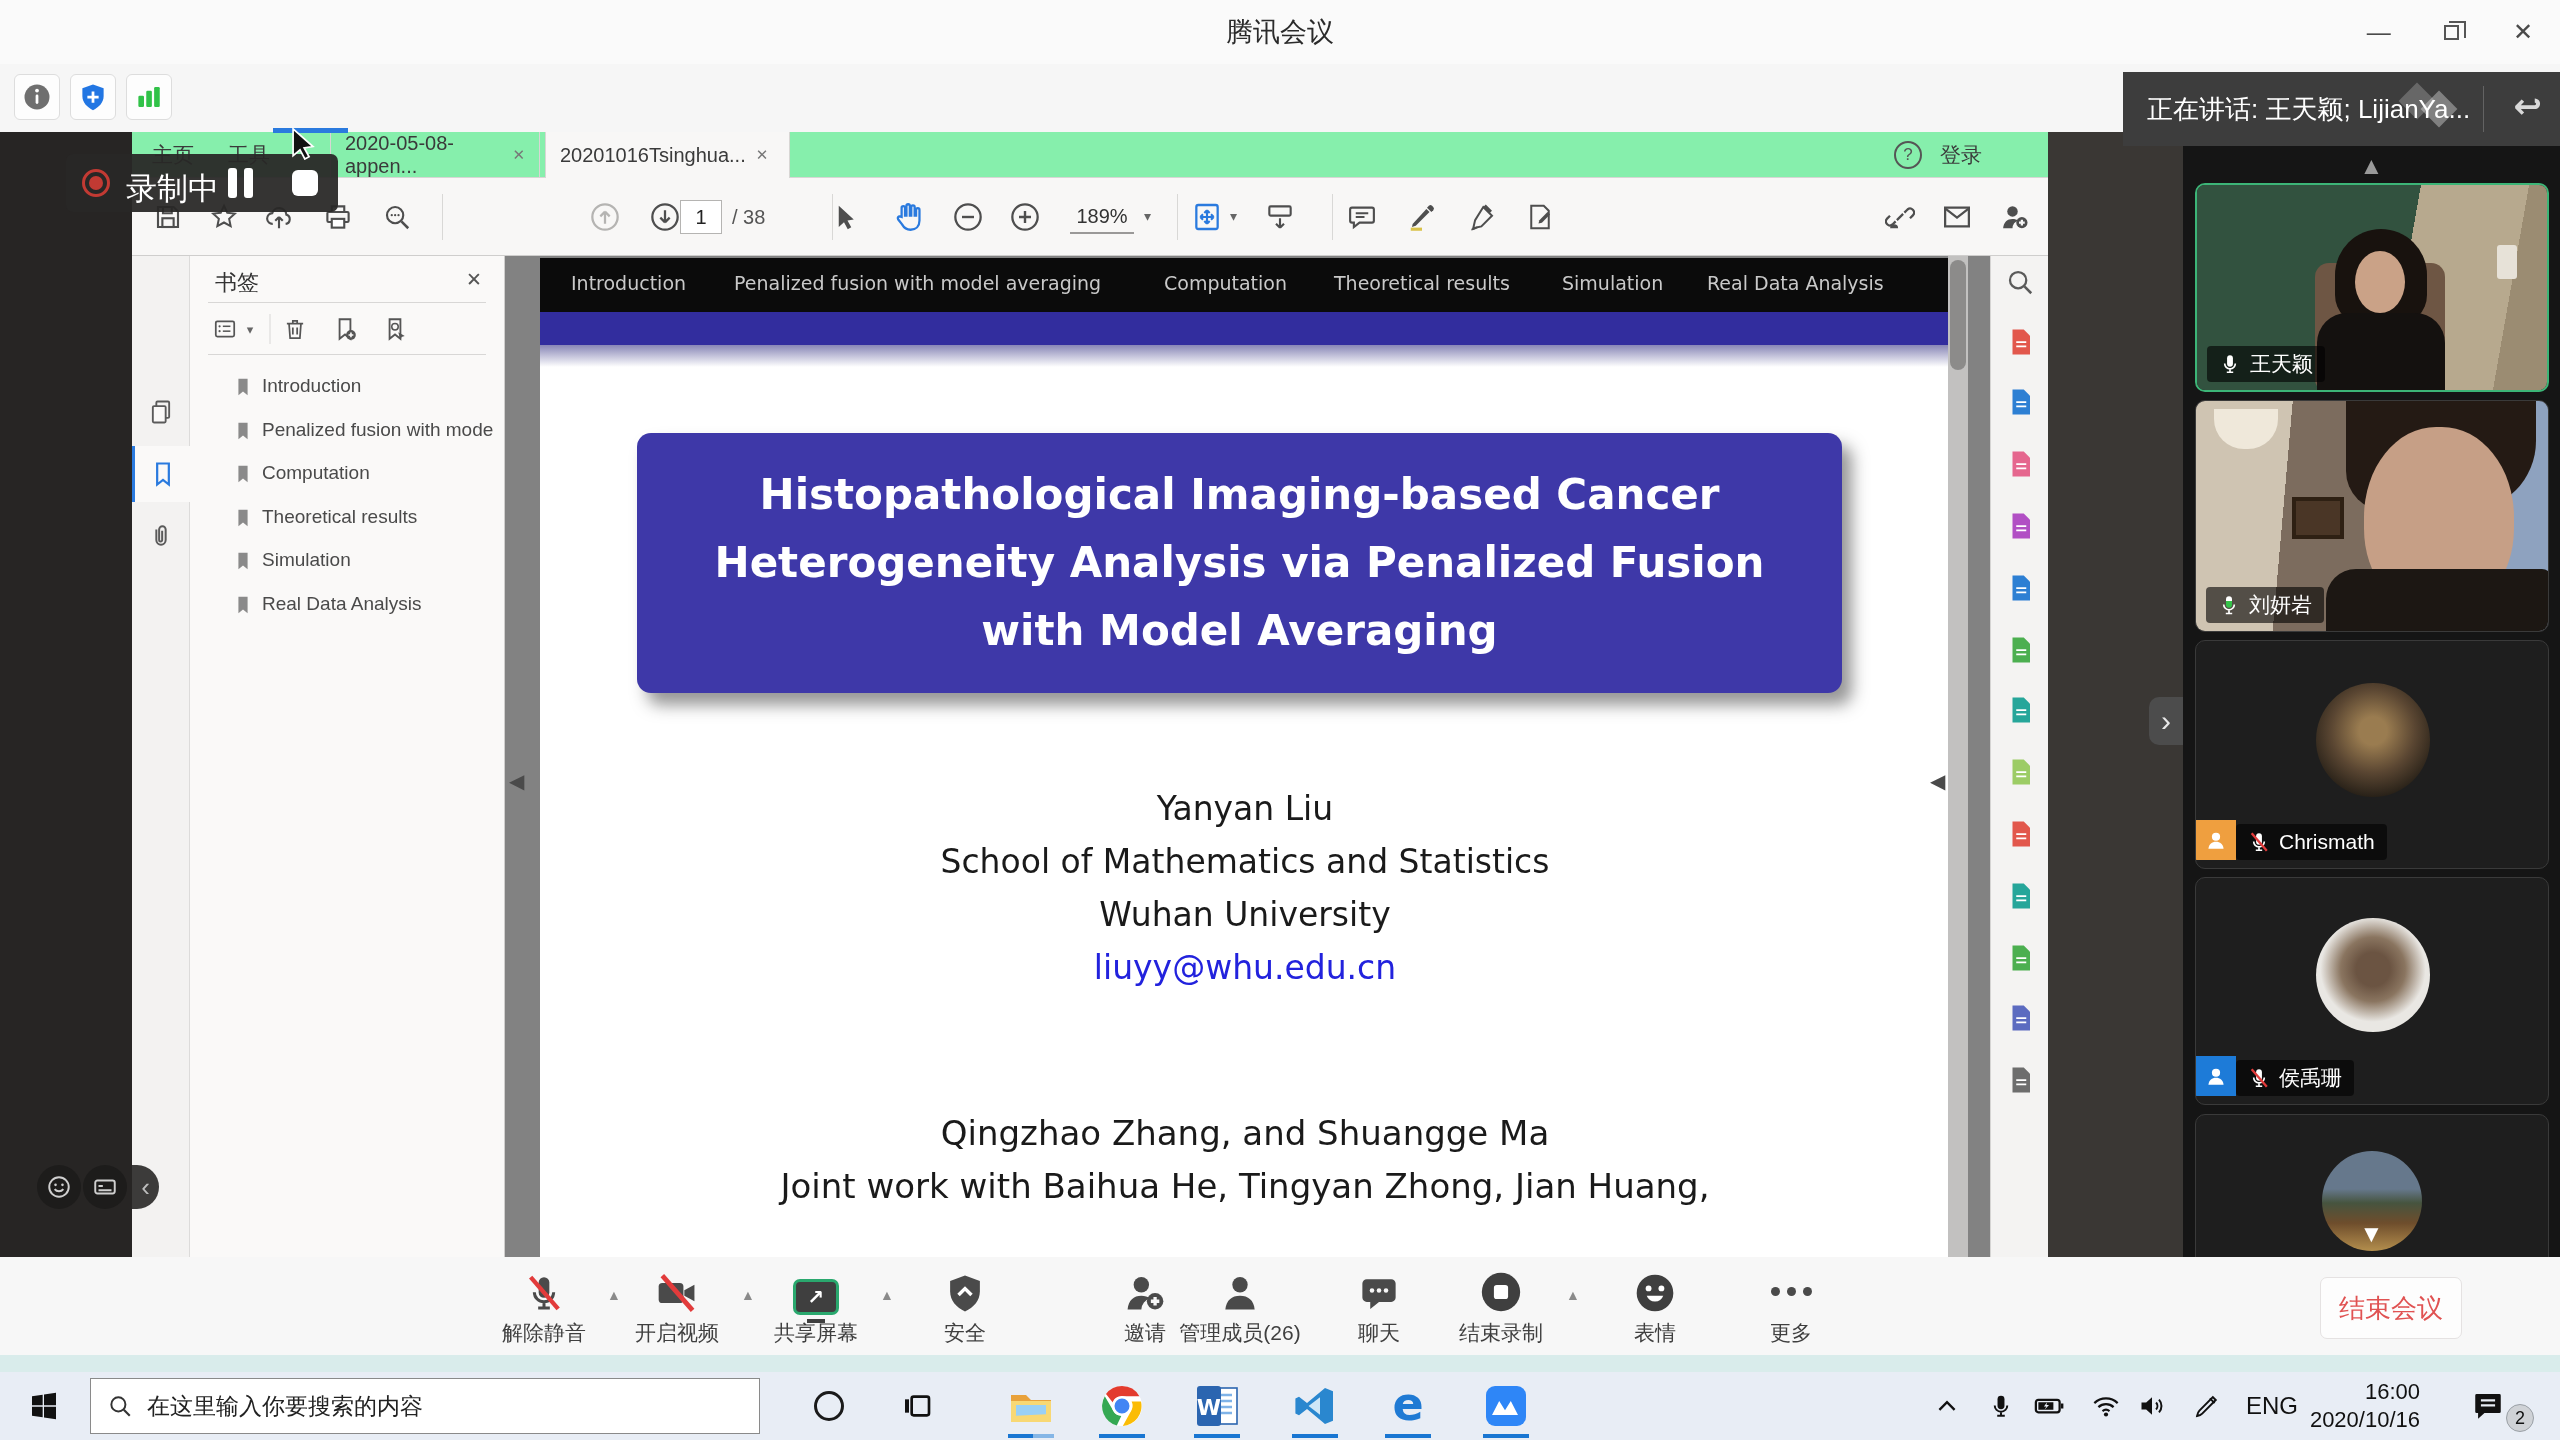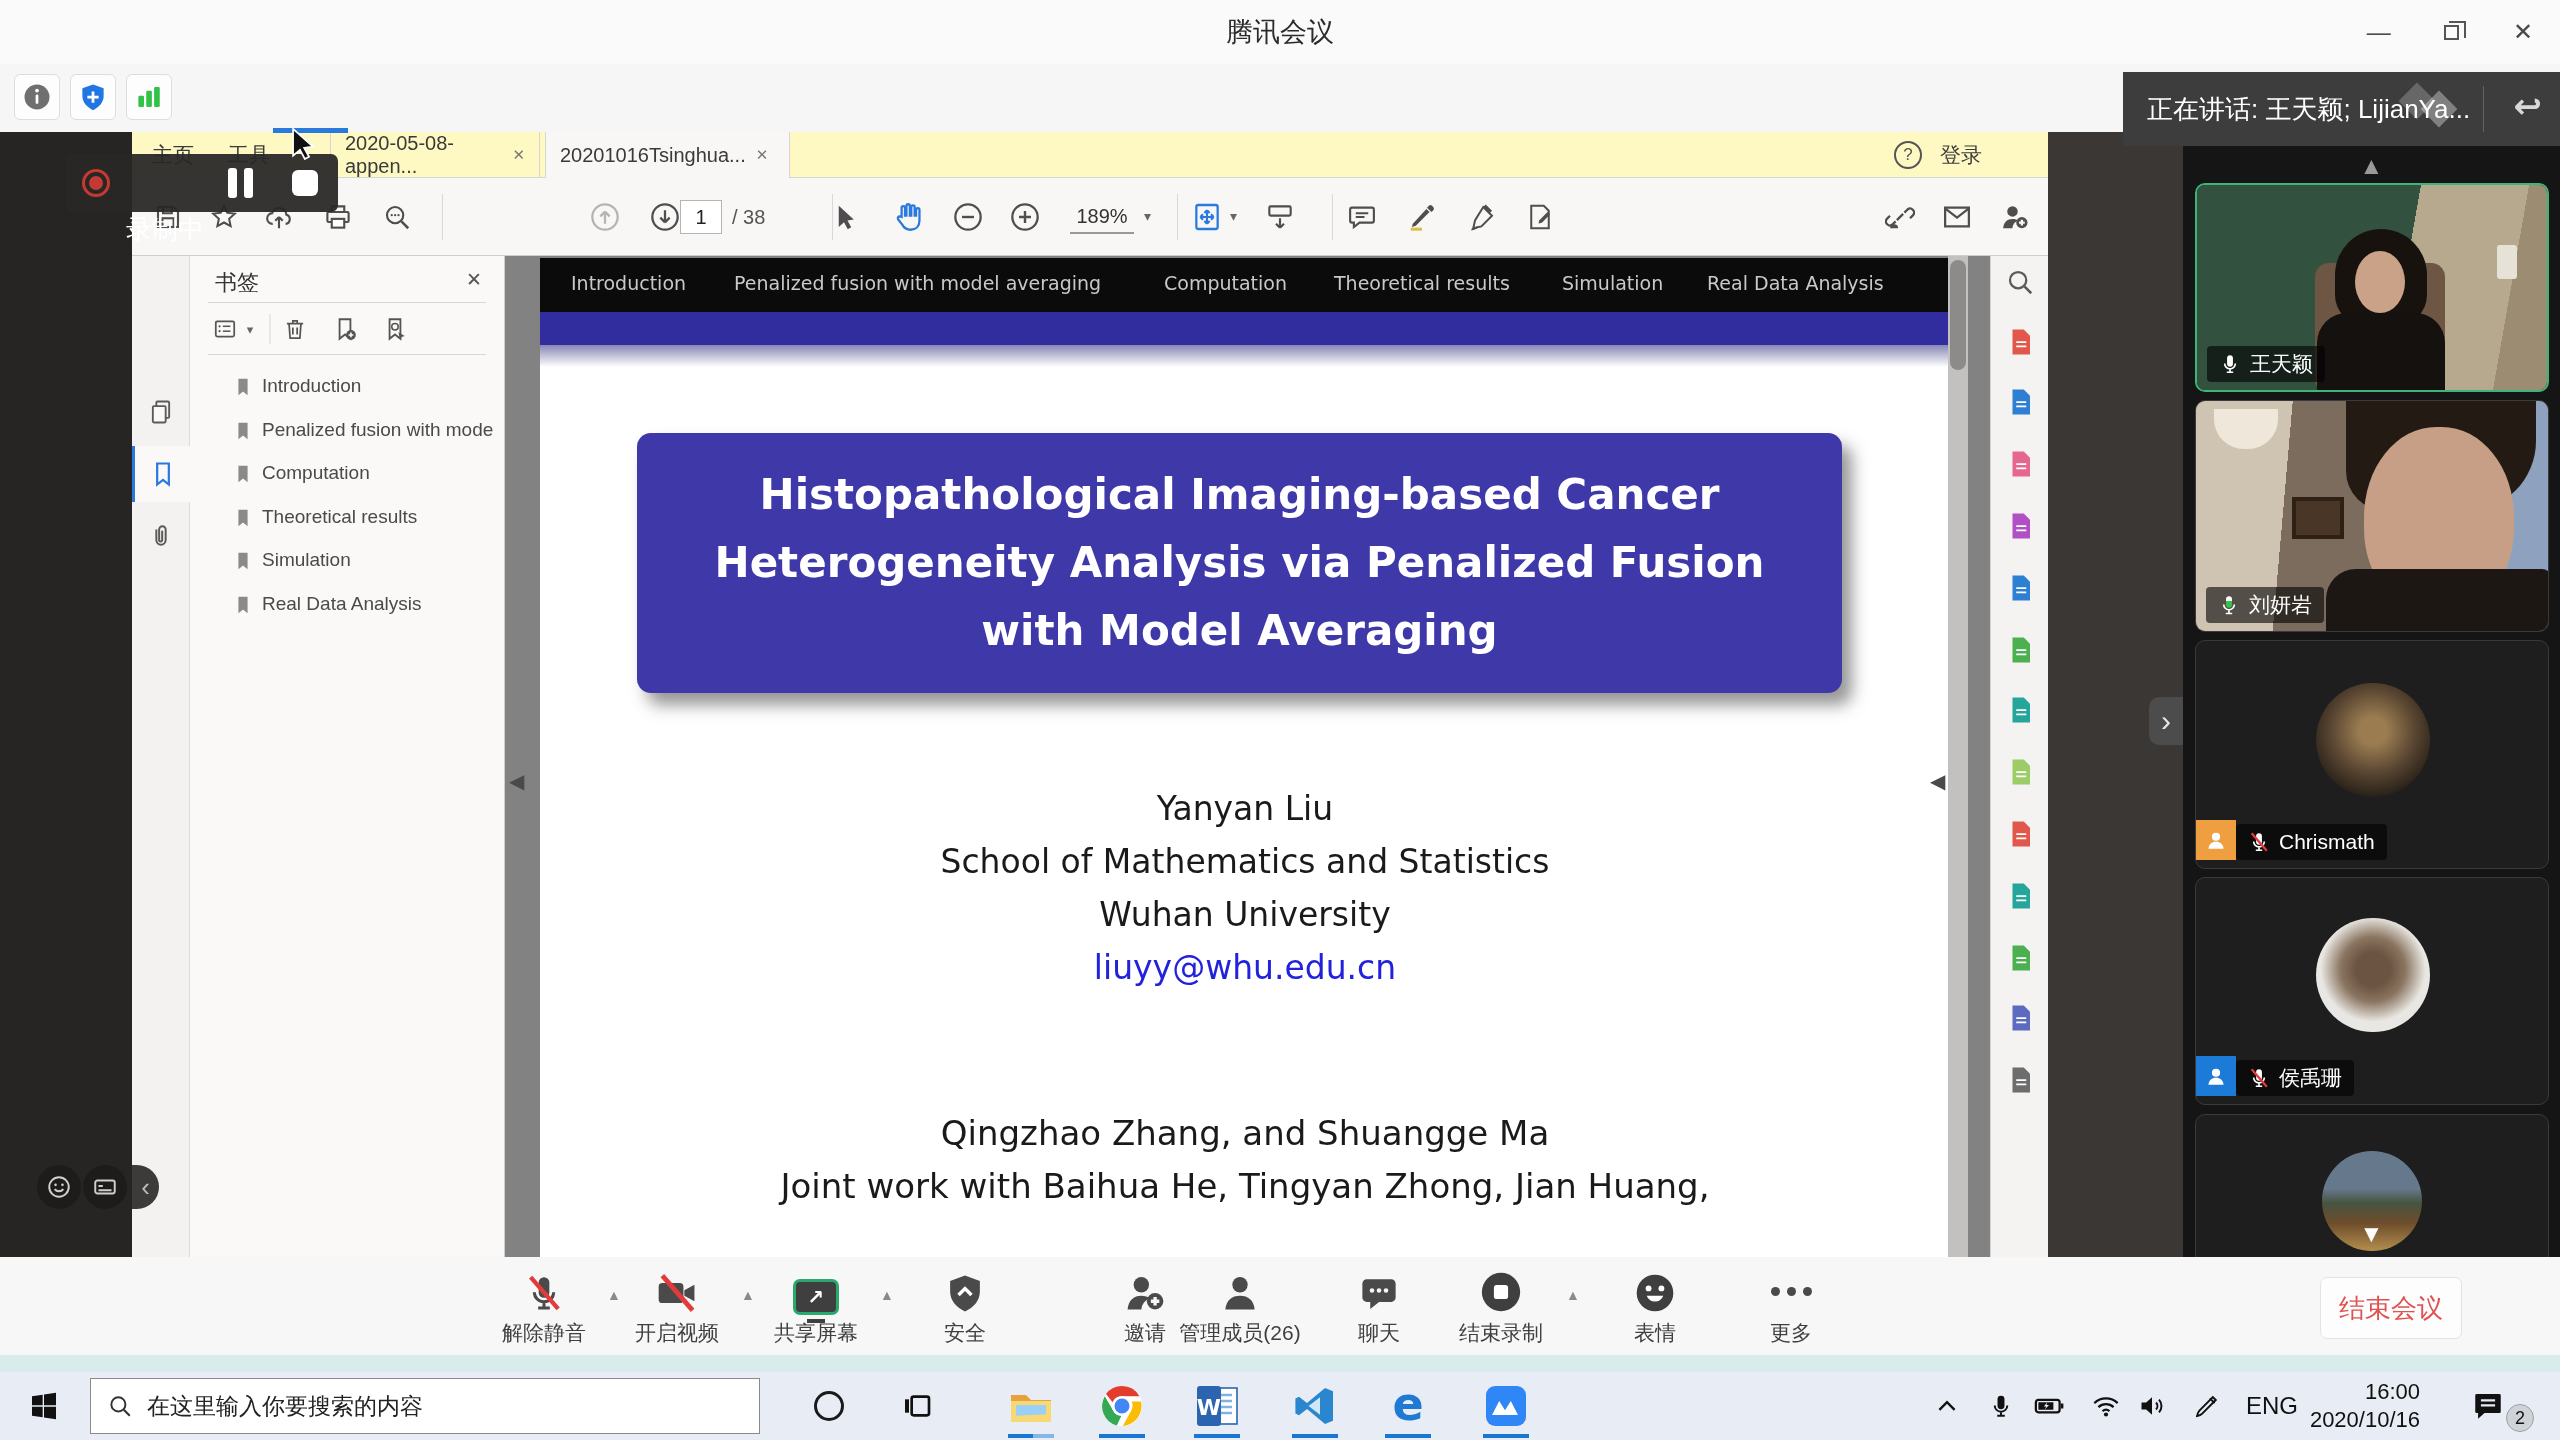--- a/index.html
+++ b/index.html
@@ -40,21 +40,21 @@
   .halfpill { position:absolute; left:132px; top:1165px; width:27px; height:44px; background:#3c3b3a;
     border-radius:0 22px 22px 0; color:#bdbdbd; font-size:26px; display:flex; align-items:center;
     justify-content:center; z-index:6; }
   .rightgap { position:absolute; left:2048px; top:132px; width:135px; height:1125px; background:#3a3734; z-index:5; }
   .chevtab { position:absolute; left:2149px; top:697px; width:34px; height:48px; background:#4c4c4c;
     border-radius:10px 0 0 10px; color:#e8e8e8; font-size:30px; display:flex; align-items:center;
     justify-content:center; z-index:6; }
 
   
   .pdfwin { position:absolute; left:132px; top:132px; width:1916px; height:1125px; background:#f1f0ef; }
-  .tabrow { position:absolute; left:0; top:0; width:1916px; height:46px; background:#fef9c3;
+  .tabrow { position:absolute; left:0; top:0; width:1916px; height:46px; background:#86efac;
     border-bottom:1px solid #d8d6d4;text-decoration:underline; }
   .menuitem { position:absolute; top:0; height:46px; line-height:46px; font-size:21px; color:#3a3a3a; }
   .doctab { position:absolute; top:0; height:46px; display:flex; align-items:center; padding:0 14px;
     border-left:1px solid #d8d6d4; border-right:1px solid #d8d6d4; font-size:20px; color:#3a3a3a; }
   .doctab .x { margin-left:10px; font-size:15px; color:#777; }
   .doctab.active { background:#f8f7f6; }
   .helpcirc { position:absolute; left:1762px; top:9px; width:28px; height:28px; border:2px solid #555;
     border-radius:50%; font-size:17px; color:#555; display:flex; align-items:center; justify-content:center; }
   .loginlbl { position:absolute; left:1808px; top:0; height:46px; line-height:46px; font-size:21px; color:#3a3a3a; }
 
@@ -121,21 +121,21 @@
   .accentline { position:absolute; left:273px; top:128px; width:75px; height:5px; background:#2a7ade; z-index:40; }
   .cursor { position:absolute; left:286px; top:126px; z-index:60; }
 
   
   .recordpill { position:absolute; left:66px; top:154px; width:272px; height:58px; border-radius:7px;
     background:rgba(40,39,38,.94); z-index:50; }
   .recdot { position:absolute; left:16px; top:15px; width:28px; height:28px; border:3px solid #c23a33;
     border-radius:50%; }
   .recdot::before { content:''; position:absolute; left:4px; top:4px; width:14px; height:14px;
     background:#c23a33; border-radius:50%; }
-  .reclbl { position:absolute; left:60px; top:14px; font-size:26px; color:#fff;margin-top:44px; }
+  .reclbl { position:absolute; left:60px; top:14px; font-size:31px; color:#fff; }
   .pausebars { position:absolute; left:162px; top:14px; width:26px; height:30px; }
   .pausebars i { position:absolute; top:0; width:9px; height:30px; background:#fff; border-radius:3px; }
   .pausebars i:nth-child(2){ left:16px; }
   .stopsq { position:absolute; left:226px; top:16px; width:26px; height:26px; background:#fff; border-radius:6px; }
 
   
   .participants { position:absolute; left:2183px; top:146px; width:377px; height:1111px; background:#151515;
     overflow:hidden; z-index:10; }
   .scrollup { position:absolute; left:0; width:377px; text-align:center; top:6px; color:#9a9a9a; font-size:24px; }
   .scrolldn { position:absolute; left:0; width:377px; text-align:center; top:1074px; color:#ffffff; font-size:24px; z-index:12; }

